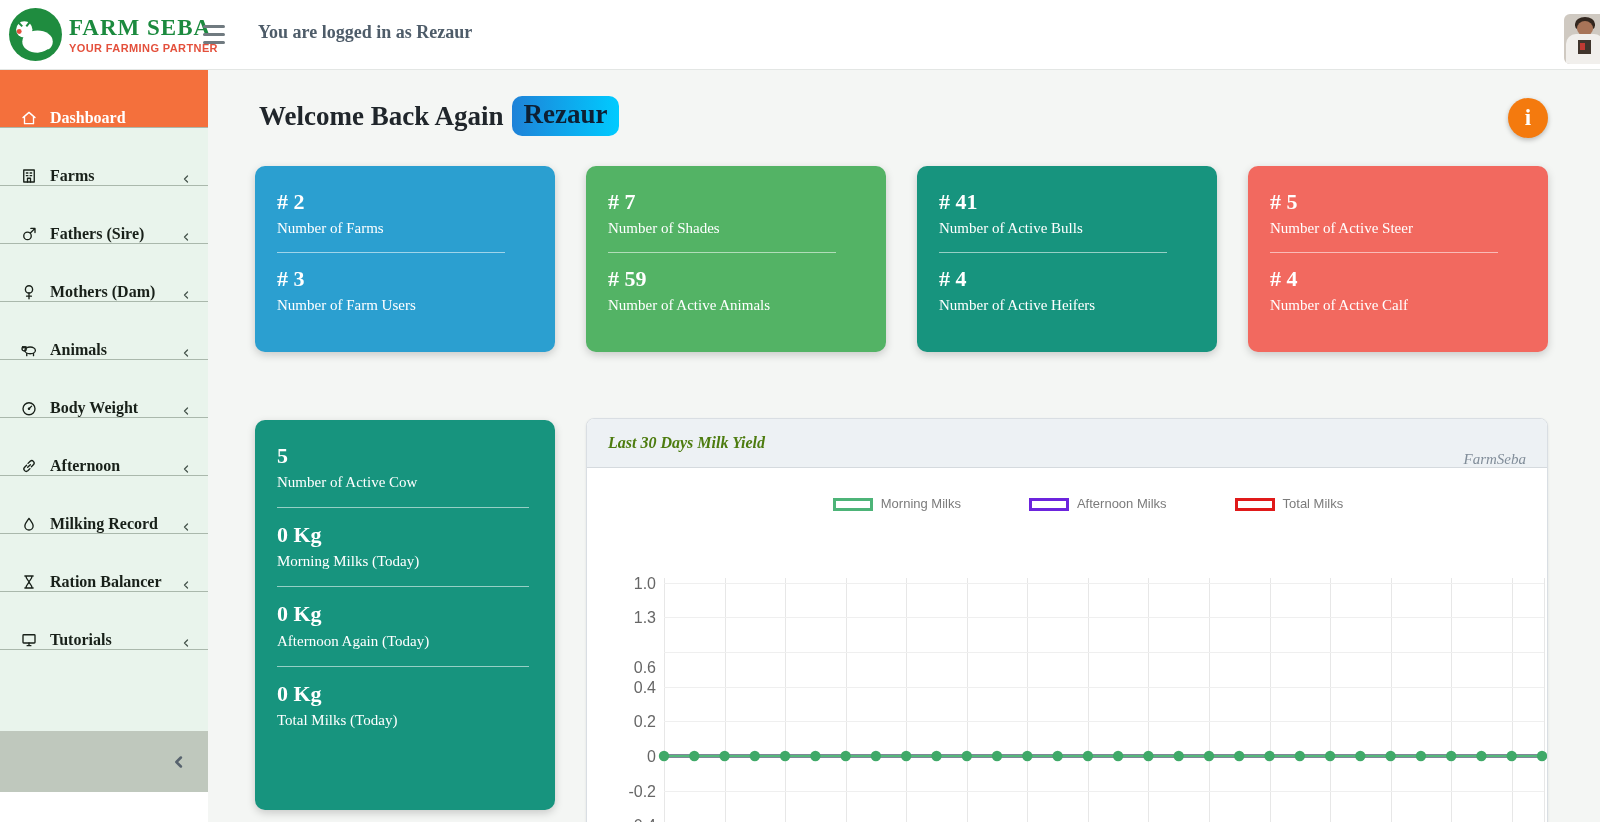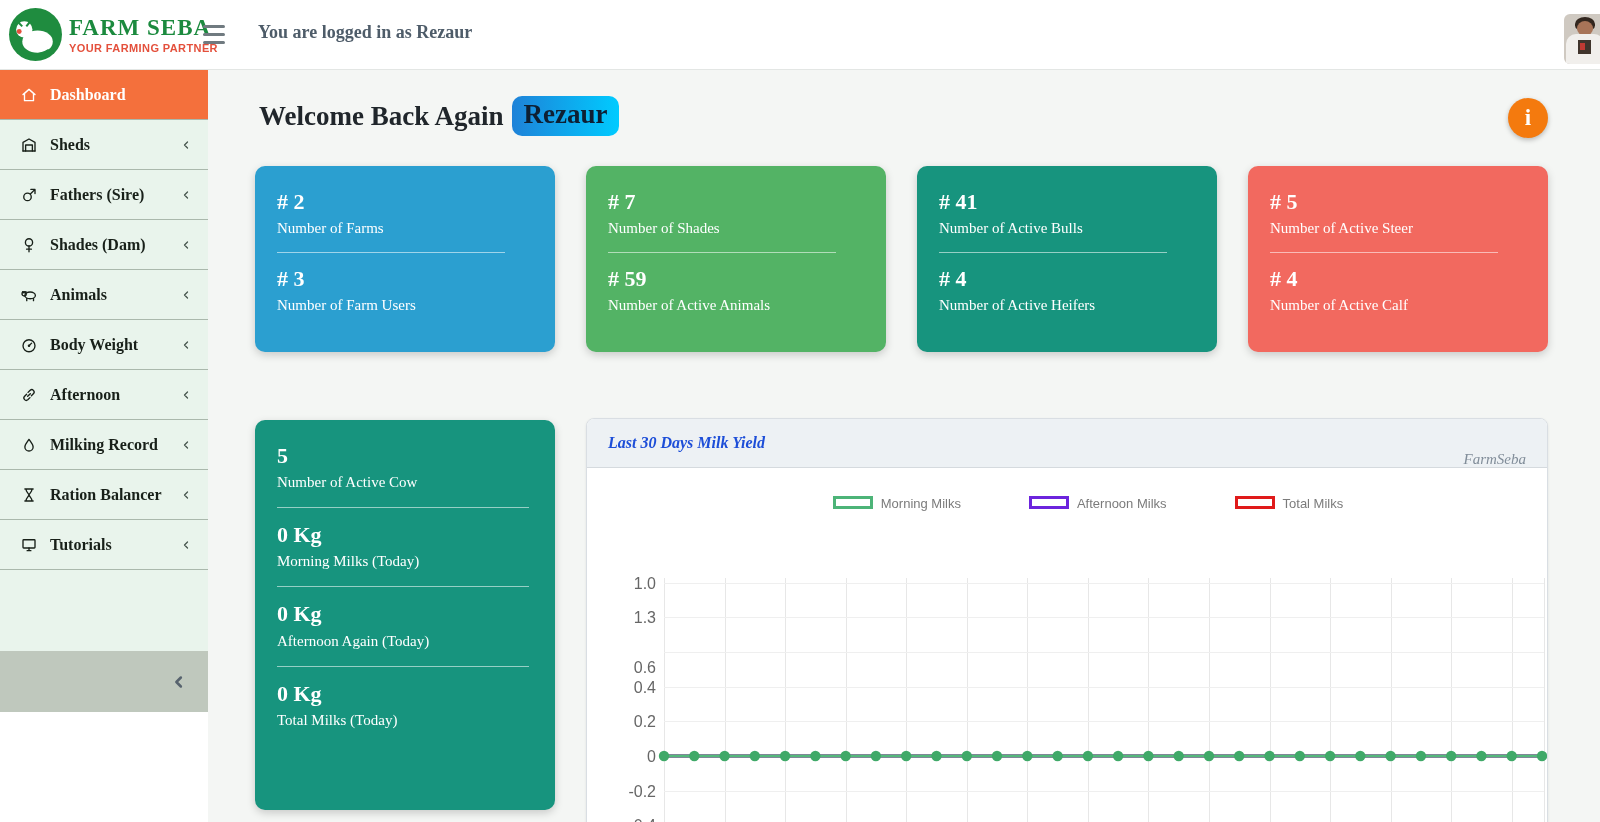--- a/index.html
+++ b/index.html
@@ -30,21 +30,21 @@
     border-radius:50%; background:#a87458; }
   .avatar .shirt { position:absolute; left:2px; top:20px; width:38px; height:30px;
     border-radius:10px 10px 0 0; background:#f1efec; }
   .avatar .print { position:absolute; left:14px; top:26px; width:13px; height:14px;
     background:#40342c; }
   .avatar .print:after { content:""; position:absolute; left:2px; top:3px; width:5px;
     height:7px; background:#c03a33; }
   
   .sidebar { position:absolute; left:0; top:70px; width:208px; height:743px; z-index:4; }
   .sidebar-nav { background:#e9f4ec; }
-  .side-item { height:50px; display:flex; align-items:center;
+  .side-item { height:58px; display:flex; align-items:flex-end;
     border-bottom:1px solid #aab8ac; background:#e9f4ec; cursor:pointer; color:#182019; }
   .side-item .s-icon { width:18px; height:18px; margin-left:20px; flex:0 0 18px; }
   .side-item .s-icon svg { width:18px; height:18px; display:block; }
   .side-item .s-label { margin-left:12px; font-weight:bold; font-size:16px; }
   .side-item .s-chev { margin-left:auto; margin-right:16px; width:12px; height:12px; color:#47554d; }
   .side-item .s-chev svg { width:12px; height:12px; display:block; }
   .side-item.active { background:#f4703c; color:#ffffff; border-bottom-color:#aab8ac; }
   .side-filler { height:81px; background:#e9f4ec; }
   .collapse-bar { height:61px; background:#bfc8bd; display:flex; align-items:center;
     justify-content:flex-end; padding-right:20px; cursor:pointer; color:#57636e; }
@@ -69,27 +69,27 @@
   .milk-card { position:absolute; left:47px; top:350px; width:300px; height:390px;
     border-radius:10px; color:#ffffff; padding:24px 24px 0 22px;
     box-shadow:0 3px 8px rgba(0,0,0,.18); }
   .milk-hr { border:none; border-top:1px solid rgba(255,255,255,.55); margin:16px 2px 15px 0; }
   
   .chart-panel { position:absolute; left:378px; top:348px; width:962px; height:500px;
     background:#ffffff; border:1px solid #d9dee3; border-radius:8px; overflow:hidden;
     box-shadow:0 1px 3px rgba(0,0,0,.08); }
   .chart-head { height:49px; background:#edf1f4; border-bottom:1px solid #d5dade;
     display:flex; align-items:center; padding:0 21px; }
-  .chart-title { font-style:italic; font-weight:bold; font-size:16px; color:#1d4ed8; }
+  .chart-title { font-style:italic; font-weight:bold; font-size:16px; color:#4d7c0f; }
   .chart-brand { margin-left:auto; font-style:italic; font-size:15px; color:#818d99;margin-top:32px; }
   .chart-body { position:relative; width:100%; height:451px;
     font-family:"Liberation Sans", sans-serif; }
   .legend-row { position:absolute; left:0; top:28px; width:100%; display:flex;
     justify-content:center; gap:26px; }
-  .legend-item { display:flex; align-items:flex-start; cursor:pointer;padding-left:42px; }
+  .legend-item { display:flex; align-items:flex-end; cursor:pointer;padding-left:42px; }
   .legend-swatch { width:40px; height:13px; border:3px solid; background:#ffffff;
     margin-right:8px; }
   .legend-label { font-size:13px; color:#7b7b7b; }
   .gridline-v { position:absolute; width:1px; background:#e7e7e7; }
   .gridline-h { position:absolute; height:1px; background:#efefef; }
   .ytick { position:absolute; width:42px; text-align:right; font-size:16px; color:#666666; }
   .plot-svg { position:absolute; }
 </style>
 </head>
 <body>
@@ -132,26 +132,26 @@
             <svg viewBox="0 0 24 24" fill="none" stroke="currentColor" stroke-width="1.8" stroke-linecap="round" stroke-linejoin="round">
               <path d="M4 11.5 12 4.5l8 7"></path>
               <path d="M6 10.2V19.5h12V10.2"></path>
             </svg>
           </span>
           <span class="s-label">Dashboard</span>
         </div>
         <div class="side-item">
           <span class="s-icon">
             <svg viewBox="0 0 24 24" fill="none" stroke="currentColor" stroke-width="1.8" stroke-linecap="round" stroke-linejoin="round">
-              <path d="M4 20V8.5L12 4l8 4.5V20"></path>
-              <path d="M7.5 20v-8h9v8"></path>
-              <path d="M4 20h16"></path>
-            </svg>
-          </span>
-          <span class="s-label">Sheds</span>
+              <rect x="5" y="4" width="14" height="16"></rect>
+              <path d="M10 20v-5h4v5"></path>
+              <path d="M8.5 8h2M13.5 8h2M8.5 11.5h2M13.5 11.5h2"></path>
+            </svg>
+          </span>
+          <span class="s-label">Farms</span>
           <span class="s-chev">
             <svg viewBox="0 0 24 24" fill="none" stroke="currentColor" stroke-width="2.6" stroke-linecap="round" stroke-linejoin="round">
               <polyline points="15 6 9 12 15 18"></polyline>
             </svg>
           </span>
         </div>
         <div class="side-item">
           <span class="s-icon">
             <svg viewBox="0 0 24 24" fill="none" stroke="currentColor" stroke-width="1.8" stroke-linecap="round" stroke-linejoin="round">
               <circle cx="10" cy="14.5" r="5"></circle>
@@ -165,21 +165,21 @@
             </svg>
           </span>
         </div>
         <div class="side-item">
           <span class="s-icon">
             <svg viewBox="0 0 24 24" fill="none" stroke="currentColor" stroke-width="1.8" stroke-linecap="round" stroke-linejoin="round">
               <circle cx="12" cy="8.5" r="4.8"></circle>
               <path d="M12 13.3V21M8.8 17.5h6.4"></path>
             </svg>
           </span>
-          <span class="s-label">Shades (Dam)</span>
+          <span class="s-label">Mothers (Dam)</span>
           <span class="s-chev">
             <svg viewBox="0 0 24 24" fill="none" stroke="currentColor" stroke-width="2.6" stroke-linecap="round" stroke-linejoin="round">
               <polyline points="15 6 9 12 15 18"></polyline>
             </svg>
           </span>
         </div>
         <div class="side-item">
           <span class="s-icon">
             <svg viewBox="0 0 24 24" fill="none" stroke="currentColor" stroke-width="1.8" stroke-linecap="round" stroke-linejoin="round">
               <ellipse cx="13.5" cy="12.5" rx="7" ry="4.5"></ellipse>

